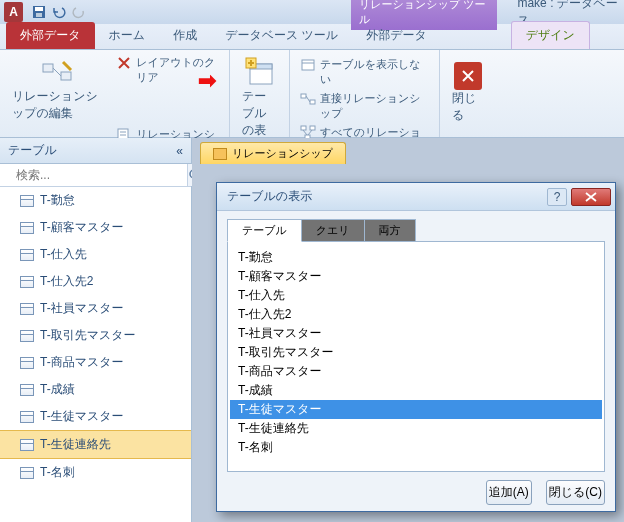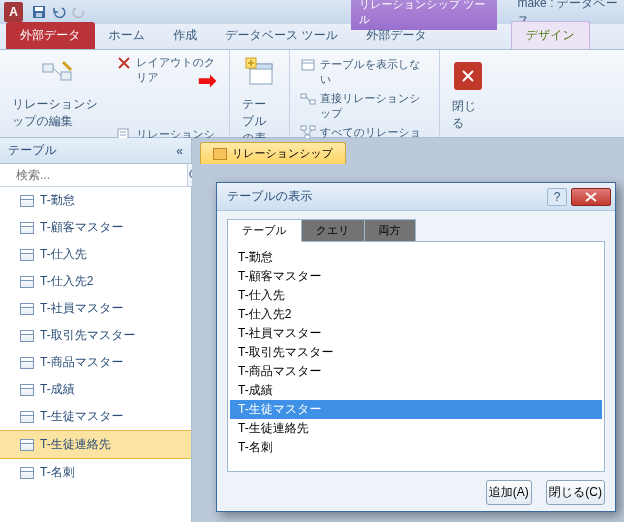--- a/index.html
+++ b/index.html
@@ -17,21 +17,21 @@
 
 .ribbon-tabs { height:26px; background:linear-gradient(#e8eff9,#dfe8f4); display:flex; align-items:flex-end; border-bottom:1px solid #a9bfd6; padding-left:6px;}
 .ribbon-tabs .tab { padding:5px 14px; color:#3b5a7a; font-size:12px; cursor:pointer;}
 .ribbon-tabs .tab.file { background:#b93338; color:#fff; border-radius:3px 3px 0 0;}
 .ribbon-tabs .tab.ctx { margin-left:70px; color:#4d7c0f; background:#ede4f6; border:1px solid #c7b2e2; border-bottom:none; border-radius:3px 3px 0 0;}
 
 
 .ribbon { height:88px; background:linear-gradient(#f5f8fc,#e3ecf6); border-bottom:1px solid #a9bfd6; display:flex;}
 .group { border-right:1px solid #c3d2e4; padding:4px 8px 2px; display:flex; flex-direction:column; justify-content:space-between; align-items:center; position:relative;}
 .group-label { font-size:10px; color:#5a7aa0; text-align:center; padding-top:2px;}
-.big-btn { display:flex; flex-direction:column; align-items:center; gap:8px; padding:2px 4px; cursor:pointer; color:#3b5a7a;}
+.big-btn { display:flex; flex-direction:column; align-items:center; gap:0; padding:2px 4px; cursor:pointer; color:#3b5a7a;}
 .big-btn .ic { width:32px; height:32px; display:flex; align-items:center; justify-content:center;}
 .small-btns { display:flex; flex-direction:column; gap:2px; align-items:flex-start;}
 .small-btn { display:flex; align-items:flex-start; gap:4px; color:#3b5a7a; padding:1px 2px; cursor:pointer; font-size:11px;}
 .small-btn .ic { width:16px; height:16px;}
 .close-ic { width:28px; height:28px; background:#c1392b; border-radius:3px; display:flex; align-items:center; justify-content:center; color:#fff; font-weight:bold;}
 
 
 .red-arrow { position:absolute; color:#e11; font-size:22px; font-weight:bold; }
 
 

